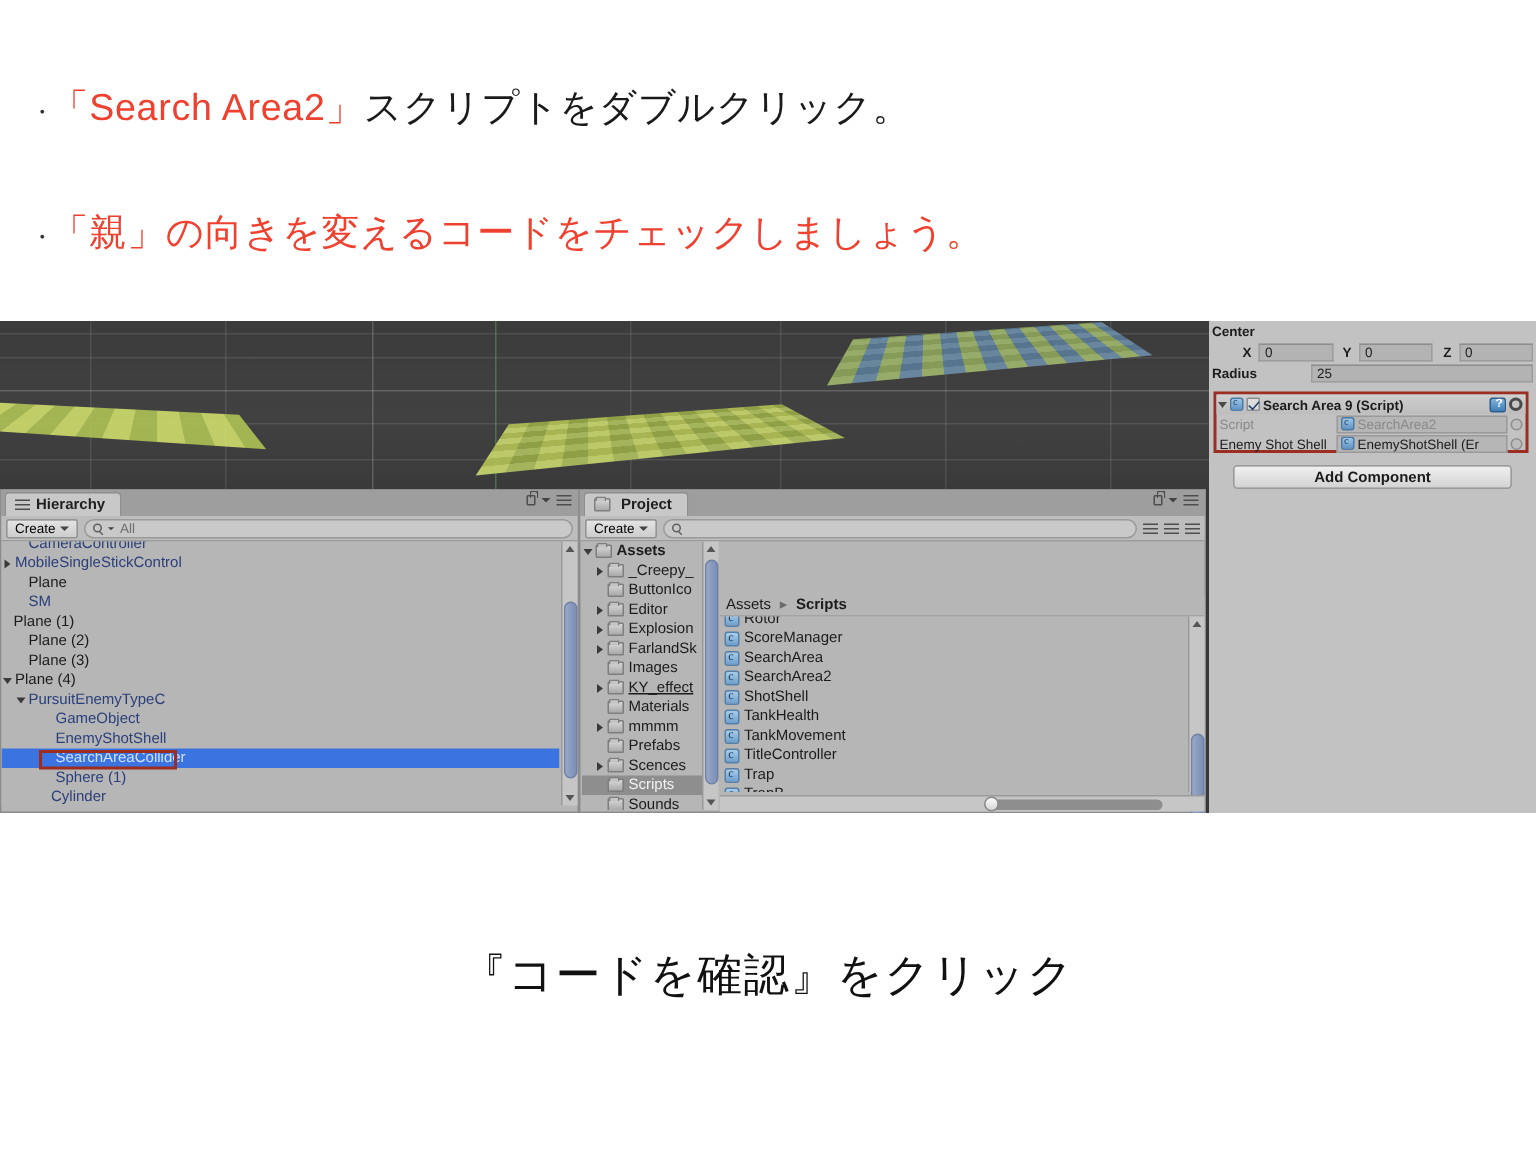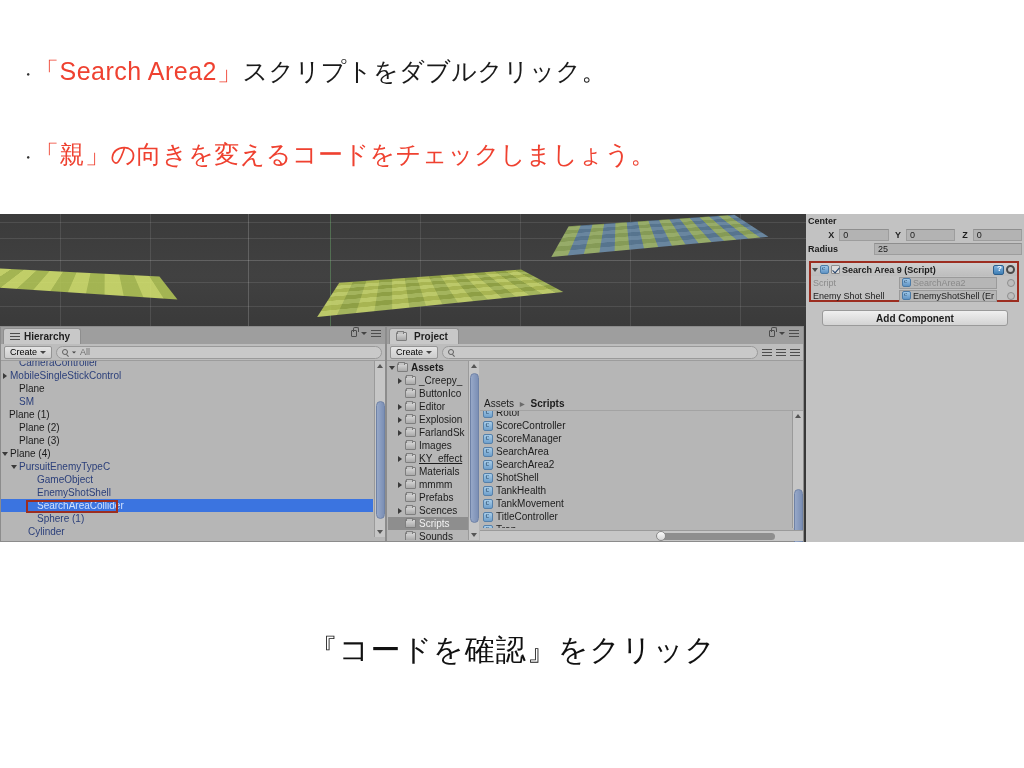--- a/index.html
+++ b/index.html
@@ -130,21 +130,21 @@
     border: 1px solid #2c5f8d; position: relative;
   }
   .help-icon::after {
     content: "?"; position: absolute; left: 3px; top: -2px;
     font-size: 8px; color: #fff; font-weight: bold;
   }
   .gear-icon {
     width: 9px; height: 9px; flex: 0 0 9px; border-radius: 50%;
     border: 2px solid #4a4a4a; box-sizing: border-box; position: relative;
   }
-  .prop-row { display: flex; align-items: center; height: 13px; padding: 0 2px; gap: 10px; }
+  .prop-row { display: flex; align-items: center; height: 13px; padding: 0 2px; gap: 2px; }
   .prop-name { width: 76px; font-size: 9px; }
   .prop-name.dim { color: #8a8a8a; }
   .obj-field {
     flex: 1; height: 12px; background: #b6b6b6; border: 1px solid #9a9a9a;
     display: flex; align-items: center; gap: 2px; padding: 0 2px; font-size: 9px;
     overflow: hidden; white-space: nowrap;
   }
   .obj-field.dim { color: #8a8a8a; }
   .dot-btn {
     width: 8px; height: 8px; border-radius: 50%; border: 1px solid #8e8e8e;
@@ -397,21 +397,21 @@
             <span>EnemyShotShell</span>
           </div>
           <div class="hier-row sel" style="padding-left: 29px;">
             <span class="tri none"></span>
             <span>SearchAreaCollider</span>
           </div>
           <div class="hier-row" style="padding-left: 29px;">
             <span class="tri none"></span>
             <span>Sphere (1)</span>
           </div>
-          <div class="hier-row" style="padding-left: 20px;">
+          <div class="hier-row" style="padding-left: 26px;">
             <span class="tri none"></span>
             <span>Cylinder</span>
           </div>
         </div>
       <div class="vscroll" style="right:0; top:34px; bottom:4px;">
         <span class="arr-up"></span>
         <span class="arr-dn"></span>
         <span class="thumb" style="top:40px; height:118px;"></span>
       </div>
       <div class="red-outline" style="left:25px; top:173px; width:92px; height:13px;"></div>
@@ -527,24 +527,20 @@
           <span class="sep">▸</span>
           <b>Scripts</b>
         </div>
         <div class="list-area" id="proj-scripts" style="left:0; top:14px; right:12px; bottom:13px;">
             <div class="script-row" style="margin-top: -5px;">
               <span class="script-ico"></span>
               <span>Rotor</span>
             </div>
             <div class="script-row">
               <span class="script-ico"></span>
-              <span>ScoreController</span>
-            </div>
-            <div class="script-row">
-              <span class="script-ico"></span>
               <span>ScoreManager</span>
             </div>
             <div class="script-row">
               <span class="script-ico"></span>
               <span>SearchArea</span>
             </div>
             <div class="script-row">
               <span class="script-ico"></span>
               <span>SearchArea2</span>
             </div>

